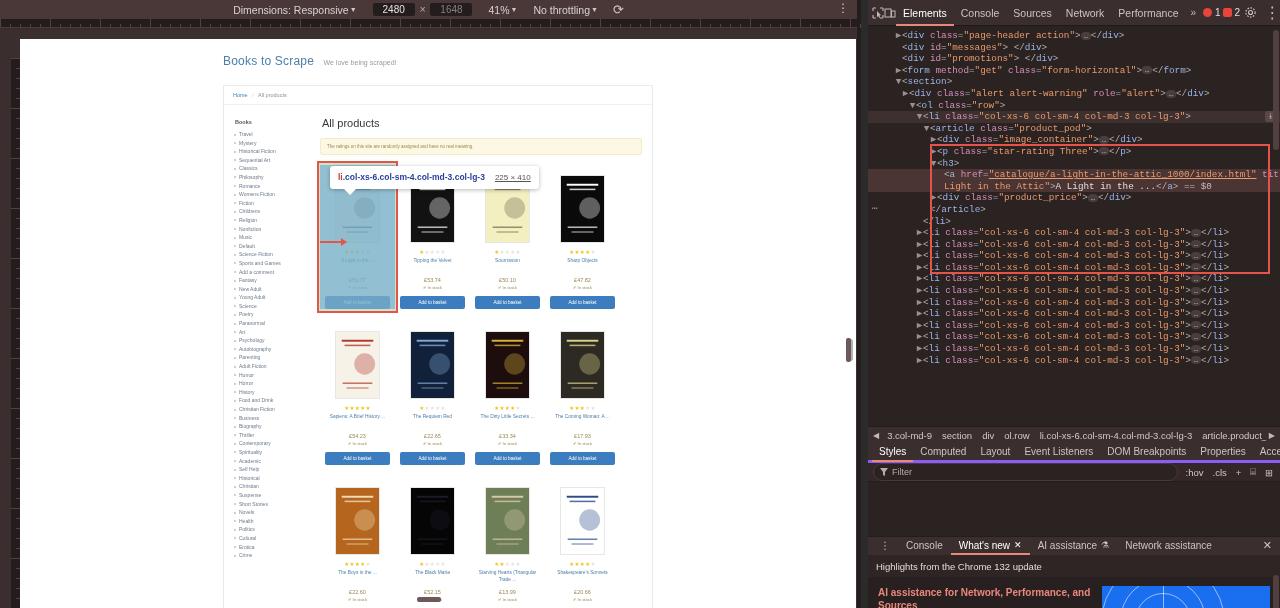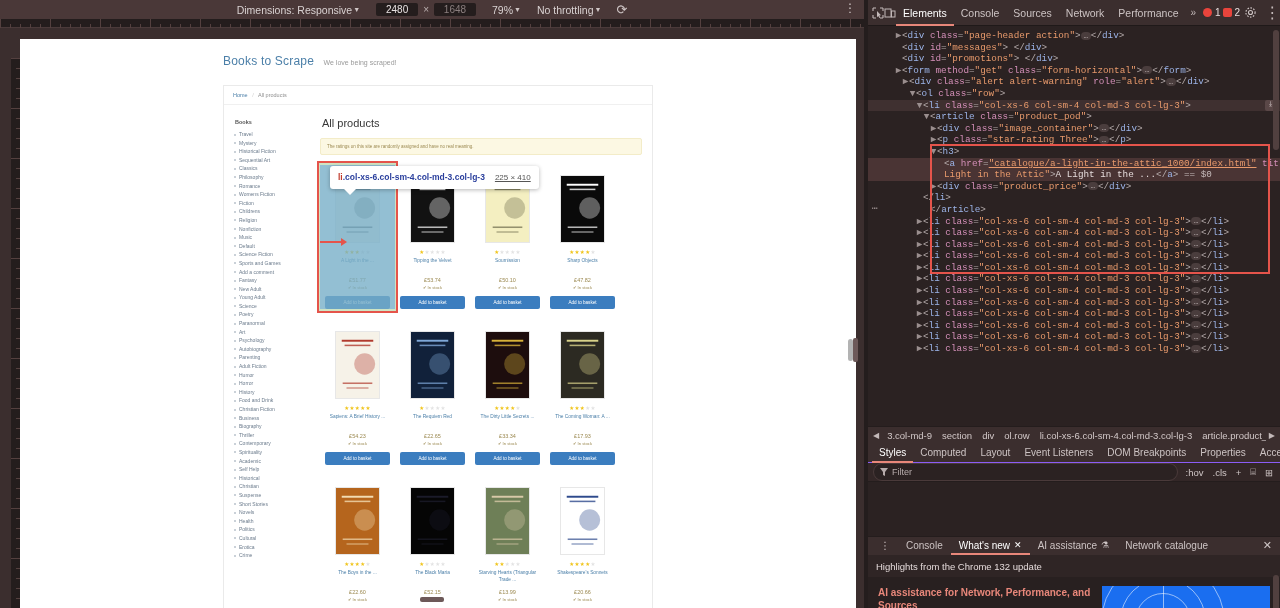--- a/index.html
+++ b/index.html
@@ -133,21 +133,21 @@
   }
 
   .vp-scrollbar { position:absolute; right:2px; top:0; width:7px; height:100%; }
   .vp-scrollbar i { position:absolute; right:1px; top:300px; width:5px; height:22px; background:#b3b3b3; border-radius:3px; }
   .vp-handle-right { position:absolute; right:6px; top:310px; width:5px; height:24px; background:#6d5959; border-radius:2px; }
   .vp-handle-bottom { position:absolute; left:0; right:0; bottom:6px; display:flex; justify-content:center; }
   .vp-handle-bottom i { width:24px; height:5px; background:#6d5959; border-radius:2px; }
 
   
   .devtools { width:412px; height:608px; background:#282828; display:flex; flex-direction:column;
-              font-family:"Liberation Sans", sans-serif; }
+              font-family:"Liberation Sans", sans-serif;margin-left:7px; }
 
   .dt-tabbar {
     height:26px; background:#3b2e2e; display:flex; align-items:center;
     padding:0 4px; gap:0; border-bottom:1px solid #1f1919; position:relative;
   }
   .dt-icon-btn { width:20px; height:20px; display:flex; align-items:center; justify-content:center; color:#c3b9b9; }
   .dt-tab {
     padding:0 7px; height:26px; line-height:26px; font-size:10.5px; color:#ccc3c3; white-space:nowrap;
   }
   .dt-tab.active { color:#ffffff; box-shadow:inset 0 -2px 0 #e8877a; }
@@ -193,21 +193,21 @@
 
   .crumbbar {
     height:17px; background:#3b2e2e; display:flex; align-items:center;
     font-size:9.5px; color:#d2c8c8; padding:0 2px; border-top:1px solid #241d1d; overflow:hidden;
   }
   .crumb-arrow { color:#c3b9b9; font-size:8px; padding:0 3px; }
   .crumb { padding:0 5px; white-space:nowrap; }
 
   .sidetabs {
     height:20px; background:#3b2e2e; display:flex; align-items:center; padding:0 4px;
-    border-bottom:1px solid #8b5cf6;
+    border-bottom:3px solid #8b5cf6;
   }
   .stab { font-size:10px; color:#ccc3c3; padding:0 7px; height:20px; line-height:20px; white-space:nowrap; }
   .stab.active { color:#fff; box-shadow:inset 0 -2px 0 #e8877a; }
 
   .filterbar {
     height:19px; background:#332727; display:flex; align-items:center; gap:6px;
     padding:0 5px; border-bottom:1px solid #241d1d;
   }
   .filter-input {
     flex:1; background:#2b2222; border:1px solid #4a3a3a; border-radius:9px; height:13px;
@@ -245,21 +245,21 @@
 
     <div class="device-toolbar">
       <div class="dt-group">
         <span class="dt-label">Dimensions: Responsive</span>
         <span class="dt-caret">▼</span>
         <span class="dt-sep"></span>
         <input class="dt-input" value="2480" style="">
         <span class="dt-x">×</span>
         <input class="dt-input dim2" value="1648" style="">
         <span class="dt-sep"></span>
-        <span class="dt-label">79%</span>
+        <span class="dt-label">41%</span>
         <span class="dt-caret">▼</span>
         <span class="dt-sep"></span>
         <span class="dt-label">No throttling</span>
         <span class="dt-caret">▼</span>
         <span class="dt-rotate">⟳</span>
       </div>
       <span class="dt-menu">⋮</span>
     </div>
 
     <div class="ruler-h" id="rulerH">
@@ -760,32 +760,33 @@
 
       </div>
     </div>
 
     <div class="dom-tree">
       <div id="domLines">
           <div class="dl" style="padding-left: 27px;"><span class="tw">▶</span><span class="punct">&lt;</span><span class="tag">div</span> <span class="attr">class</span><span class="punct">=</span><span class="val">"page-header action"</span><span class="punct">&gt;</span><span class="ellipsis">…</span><span class="punct">&lt;/</span><span class="tag">div</span><span class="punct">&gt;</span></div>
           <div class="dl" style="padding-left: 27px;"><span class="tw"></span><span class="punct">&lt;</span><span class="tag">div</span> <span class="attr">id</span><span class="punct">=</span><span class="val">"messages"</span><span class="punct">&gt;</span> <span class="punct">&lt;/</span><span class="tag">div</span><span class="punct">&gt;</span></div>
           <div class="dl" style="padding-left: 27px;"><span class="tw"></span><span class="punct">&lt;</span><span class="tag">div</span> <span class="attr">id</span><span class="punct">=</span><span class="val">"promotions"</span><span class="punct">&gt;</span> <span class="punct">&lt;/</span><span class="tag">div</span><span class="punct">&gt;</span></div>
           <div class="dl" style="padding-left: 27px;"><span class="tw">▶</span><span class="punct">&lt;</span><span class="tag">form</span> <span class="attr">method</span><span class="punct">=</span><span class="val">"get"</span> <span class="attr">class</span><span class="punct">=</span><span class="val">"form-horizontal"</span><span class="punct">&gt;</span><span class="ellipsis">…</span><span class="punct">&lt;/</span><span class="tag">form</span><span class="punct">&gt;</span></div>
+          <div class="dl" style="padding-left: 27px;"><span class="tw">▼</span><span class="punct">&lt;</span><span class="tag">section</span><span class="punct">&gt;</span></div>
           <div class="dl" style="padding-left: 34px;"><span class="tw">▶</span><span class="punct">&lt;</span><span class="tag">div</span> <span class="attr">class</span><span class="punct">=</span><span class="val">"alert alert-warning"</span> <span class="attr">role</span><span class="punct">=</span><span class="val">"alert"</span><span class="punct">&gt;</span><span class="ellipsis">…</span><span class="punct">&lt;/</span><span class="tag">div</span><span class="punct">&gt;</span></div>
           <div class="dl" style="padding-left: 41px;"><span class="tw">▼</span><span class="punct">&lt;</span><span class="tag">ol</span> <span class="attr">class</span><span class="punct">=</span><span class="val">"row"</span><span class="punct">&gt;</span></div>
           <div class="dl sel-row-hl" style="padding-left: 48px;"><span class="tw">▼</span><span class="punct">&lt;</span><span class="tag">li</span> <span class="attr">class</span><span class="punct">=</span><span class="val">"col-xs-6 col-sm-4 col-md-3 col-lg-3"</span><span class="punct">&gt;</span><span class="badge-icon">⤓</span></div>
           <div class="dl" style="padding-left: 55px;"><span class="tw">▼</span><span class="punct">&lt;</span><span class="tag">article</span> <span class="attr">class</span><span class="punct">=</span><span class="val">"product_pod"</span><span class="punct">&gt;</span></div>
           <div class="dl" style="padding-left: 62px;"><span class="tw">▶</span><span class="punct">&lt;</span><span class="tag">div</span> <span class="attr">class</span><span class="punct">=</span><span class="val">"image_container"</span><span class="punct">&gt;</span><span class="ellipsis">…</span><span class="punct">&lt;/</span><span class="tag">div</span><span class="punct">&gt;</span></div>
           <div class="dl" style="padding-left: 62px;"><span class="tw">▶</span><span class="punct">&lt;</span><span class="tag">p</span> <span class="attr">class</span><span class="punct">=</span><span class="val">"star-rating Three"</span><span class="punct">&gt;</span><span class="ellipsis">…</span><span class="punct">&lt;/</span><span class="tag">p</span><span class="punct">&gt;</span></div>
           <div class="dl" style="padding-left: 62px;"><span class="tw">▼</span><span class="punct">&lt;</span><span class="tag">h3</span><span class="punct">&gt;</span></div>
           <div class="dl node-hl" style="padding-left: 69px;"><span class="tw"></span><span class="punct">&lt;</span><span class="tag">a</span> <span class="attr">href</span><span class="punct">=</span><span class="val link-under">"catalogue/a-light-in-the-attic_1000/index.html"</span> <span class="attr">title</span></div>
           <div class="dl node-hl" style="padding-left: 69px;"><span class="tw"></span><span class="val">Light in the Attic"</span><span class="punct">&gt;</span><span class="txt">A Light in the ...</span><span class="punct">&lt;/</span><span class="tag">a</span><span class="punct">&gt;</span> <span class="pseudo">== $0</span></div>
           <div class="dl" style="padding-left: 62px;"><span class="tw">▶</span><span class="punct">&lt;</span><span class="tag">div</span> <span class="attr">class</span><span class="punct">=</span><span class="val">"product_price"</span><span class="punct">&gt;</span><span class="ellipsis">…</span><span class="punct">&lt;/</span><span class="tag">div</span><span class="punct">&gt;</span></div>
+          <div class="dl" style="padding-left: 55px;"><span class="tw"></span><span class="punct">&lt;/</span><span class="tag">article</span><span class="punct">&gt;</span></div>
           <div class="dl" style="padding-left: 48px;"><span class="tw"></span><span class="punct">&lt;/</span><span class="tag">li</span><span class="punct">&gt;</span></div>
-          <div class="dl" style="padding-left: 55px;"><span class="tw"></span><span class="punct">&lt;/</span><span class="tag">article</span><span class="punct">&gt;</span></div>
           <div class="dl" style="padding-left: 48px;"><span class="tw">▶</span><span class="punct">&lt;</span><span class="tag">li</span> <span class="attr">class</span><span class="punct">=</span><span class="val">"col-xs-6 col-sm-4 col-md-3 col-lg-3"</span><span class="punct">&gt;</span><span class="ellipsis">…</span><span class="punct">&lt;/</span><span class="tag">li</span><span class="punct">&gt;</span></div>
           <div class="dl" style="padding-left: 48px;"><span class="tw">▶</span><span class="punct">&lt;</span><span class="tag">li</span> <span class="attr">class</span><span class="punct">=</span><span class="val">"col-xs-6 col-sm-4 col-md-3 col-lg-3"</span><span class="punct">&gt;</span><span class="ellipsis">…</span><span class="punct">&lt;/</span><span class="tag">li</span><span class="punct">&gt;</span></div>
           <div class="dl" style="padding-left: 48px;"><span class="tw">▶</span><span class="punct">&lt;</span><span class="tag">li</span> <span class="attr">class</span><span class="punct">=</span><span class="val">"col-xs-6 col-sm-4 col-md-3 col-lg-3"</span><span class="punct">&gt;</span><span class="ellipsis">…</span><span class="punct">&lt;/</span><span class="tag">li</span><span class="punct">&gt;</span></div>
           <div class="dl" style="padding-left: 48px;"><span class="tw">▶</span><span class="punct">&lt;</span><span class="tag">li</span> <span class="attr">class</span><span class="punct">=</span><span class="val">"col-xs-6 col-sm-4 col-md-3 col-lg-3"</span><span class="punct">&gt;</span><span class="ellipsis">…</span><span class="punct">&lt;/</span><span class="tag">li</span><span class="punct">&gt;</span></div>
           <div class="dl" style="padding-left: 48px;"><span class="tw">▶</span><span class="punct">&lt;</span><span class="tag">li</span> <span class="attr">class</span><span class="punct">=</span><span class="val">"col-xs-6 col-sm-4 col-md-3 col-lg-3"</span><span class="punct">&gt;</span><span class="ellipsis">…</span><span class="punct">&lt;/</span><span class="tag">li</span><span class="punct">&gt;</span></div>
           <div class="dl" style="padding-left: 48px;"><span class="tw">▶</span><span class="punct">&lt;</span><span class="tag">li</span> <span class="attr">class</span><span class="punct">=</span><span class="val">"col-xs-6 col-sm-4 col-md-3 col-lg-3"</span><span class="punct">&gt;</span><span class="ellipsis">…</span><span class="punct">&lt;/</span><span class="tag">li</span><span class="punct">&gt;</span></div>
           <div class="dl" style="padding-left: 48px;"><span class="tw">▶</span><span class="punct">&lt;</span><span class="tag">li</span> <span class="attr">class</span><span class="punct">=</span><span class="val">"col-xs-6 col-sm-4 col-md-3 col-lg-3"</span><span class="punct">&gt;</span><span class="ellipsis">…</span><span class="punct">&lt;/</span><span class="tag">li</span><span class="punct">&gt;</span></div>
           <div class="dl" style="padding-left: 48px;"><span class="tw">▶</span><span class="punct">&lt;</span><span class="tag">li</span> <span class="attr">class</span><span class="punct">=</span><span class="val">"col-xs-6 col-sm-4 col-md-3 col-lg-3"</span><span class="punct">&gt;</span><span class="ellipsis">…</span><span class="punct">&lt;/</span><span class="tag">li</span><span class="punct">&gt;</span></div>
           <div class="dl" style="padding-left: 48px;"><span class="tw">▶</span><span class="punct">&lt;</span><span class="tag">li</span> <span class="attr">class</span><span class="punct">=</span><span class="val">"col-xs-6 col-sm-4 col-md-3 col-lg-3"</span><span class="punct">&gt;</span><span class="ellipsis">…</span><span class="punct">&lt;/</span><span class="tag">li</span><span class="punct">&gt;</span></div>
           <div class="dl" style="padding-left: 48px;"><span class="tw">▶</span><span class="punct">&lt;</span><span class="tag">li</span> <span class="attr">class</span><span class="punct">=</span><span class="val">"col-xs-6 col-sm-4 col-md-3 col-lg-3"</span><span class="punct">&gt;</span><span class="ellipsis">…</span><span class="punct">&lt;/</span><span class="tag">li</span><span class="punct">&gt;</span></div>
@@ -846,21 +847,21 @@
           </span>
           <span class="dtab active">
             <span>What's new</span>
             <span style="font-size: 9px;">✕</span>
           </span>
           <span class="dtab">
             <span>AI assistance</span>
             <span style="font-size: 9px;">⚗</span>
           </span>
           <span class="dtab">
-            <span>Network catalogue</span>
+            <span>Network assistance</span>
           </span>
         </div>
       <span class="drawer-close">✕</span>
     </div>
 
     <div class="whatsnew">
       <div class="wn-head">Highlights from the Chrome 132 update</div>
       <div class="wn-card">
         <div class="wn-text">
           <div class="wn-title">AI assistance for Network, Performance, and Sources</div>

